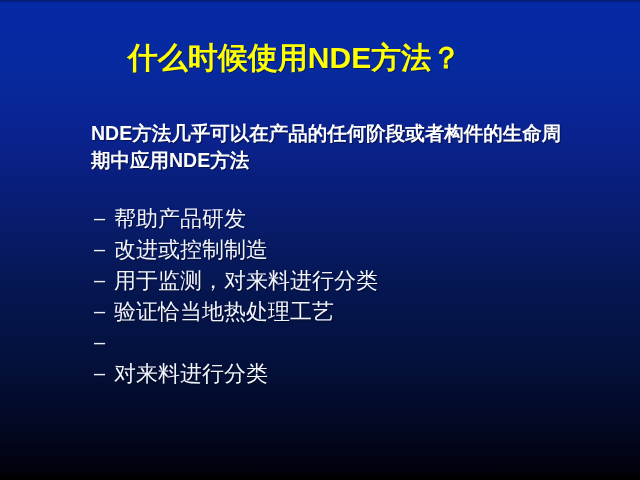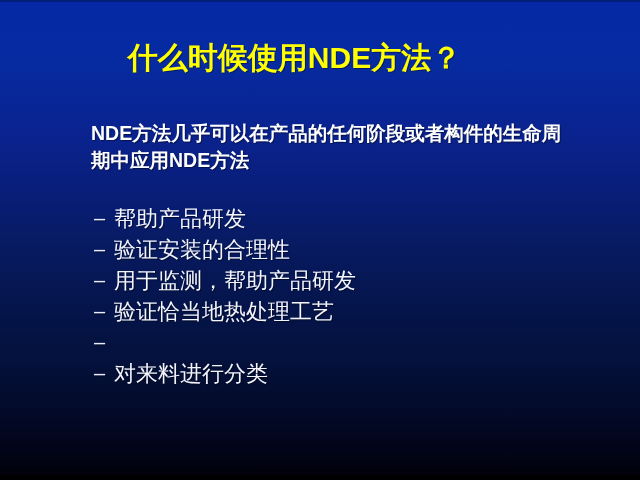--- a/index.html
+++ b/index.html
@@ -117,25 +117,25 @@
 
   <div id="subtitle">NDE方法几乎可以在产品的任何阶段或者构件的生命周期中应用NDE方法</div>
 
   <ul id="bullets">
     <li>
       <span class="dash">–</span>
       <span>帮助产品研发</span>
     </li>
     <li>
       <span class="dash">–</span>
-      <span>验证安装的合理性</span>
+      <span>改进或控制制造</span>
     </li>
     <li>
       <span class="dash">–</span>
-      <span>用于监测，帮助产品研发</span>
+      <span>用于监测，对来料进行分类</span>
     </li>
     <li>
       <span class="dash">–</span>
       <span>验证恰当地热处理工艺</span>
     </li>
     <li>
       <span class="dash">–</span>
     </li>
     <li>
       <span class="dash">–</span>

